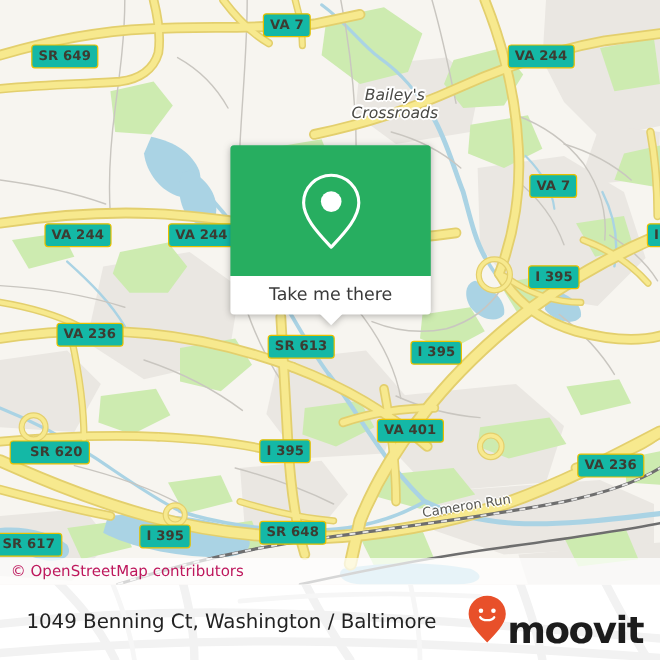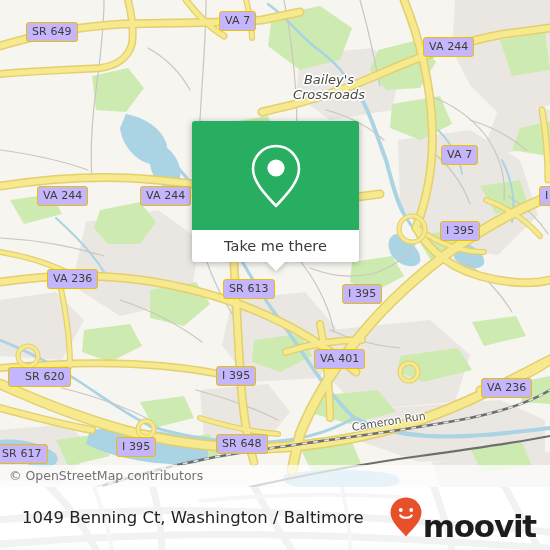--- a/index.html
+++ b/index.html
@@ -27,26 +27,26 @@
     width: 550px;
     height: 487px;
     overflow: hidden;
     background: #f7f5f0;
   }
   .map-svg { position:absolute; left:0; top:0; display:block; }
 
   
   .shield {
     position: absolute;
-    background: #c4b5fd;
+    background: #14b8a6;
     border: 1.6px solid #e8c000;
     border-radius: 3px;
     color: #3c3c32;
     font-family: "DejaVu Sans", sans-serif;
-    font-weight: normal;
+    font-weight: bold;
     font-size: 11px;
     line-height: 1;
     padding: 3px 5px 4px 5px;
     white-space: nowrap;
     letter-spacing: 0.1px;
     box-sizing: border-box;
   }
 
   
   .place-label {
@@ -124,21 +124,21 @@
     position: absolute;
     left: 0;
     bottom: 0;
     width: 100%;
     height: 22px;
     background: rgba(255,255,255,0.72);
     display: flex;
     align-items: center;
   }
   .attribution-text {
-    color: #737373;
+    color: #be185d;
     font-family: "DejaVu Sans", sans-serif;
     font-size: 12.5px;
     padding-left: 9px;
     line-height: 1;
     white-space: nowrap;
   }
 
   
   .footer {
     position: absolute;
@@ -385,21 +385,21 @@
           <path d="M98 487 C 150 470, 210 456, 272 448 C 340 438, 410 430, 470 418 C 508 410, 534 400, 550 390" stroke="#e8e8e8" stroke-width="1.6" stroke-dasharray="5 6"></path>
         </g>
       </g>
     </svg>
 
     <div class="place-label" style="left:286px; top:72px; width:86px;">Bailey's
 Crossroads</div>
 
     <div class="water-label" style="left:352px; top:421px; transform: rotate(-9deg); transform-origin: left center;">Cameron Run</div>
 
-    <div class="shield" style="left:26px; top:22px;">SR 649</div>
+    <div class="shield" style="left:26px; top:37px;">SR 649</div>
     <div class="shield" style="left:219px; top:11px;">VA 7</div>
     <div class="shield" style="left:423px; top:37px;">VA 244</div>
     <div class="shield" style="left:441px; top:145px;">VA 7</div>
     <div class="shield" style="left:37px; top:186px;">VA 244</div>
     <div class="shield" style="left:140px; top:186px;">VA 244</div>
     <div class="shield" style="left:440px; top:221px;">I 395</div>
     <div class="shield" style="left:539px; top:186px;">I</div>
     <div class="shield" style="left:47px; top:269px;">VA 236</div>
     <div class="shield" style="left:223px; top:279px;">SR 613</div>
     <div class="shield" style="left:342px; top:284px;">I 395</div>

